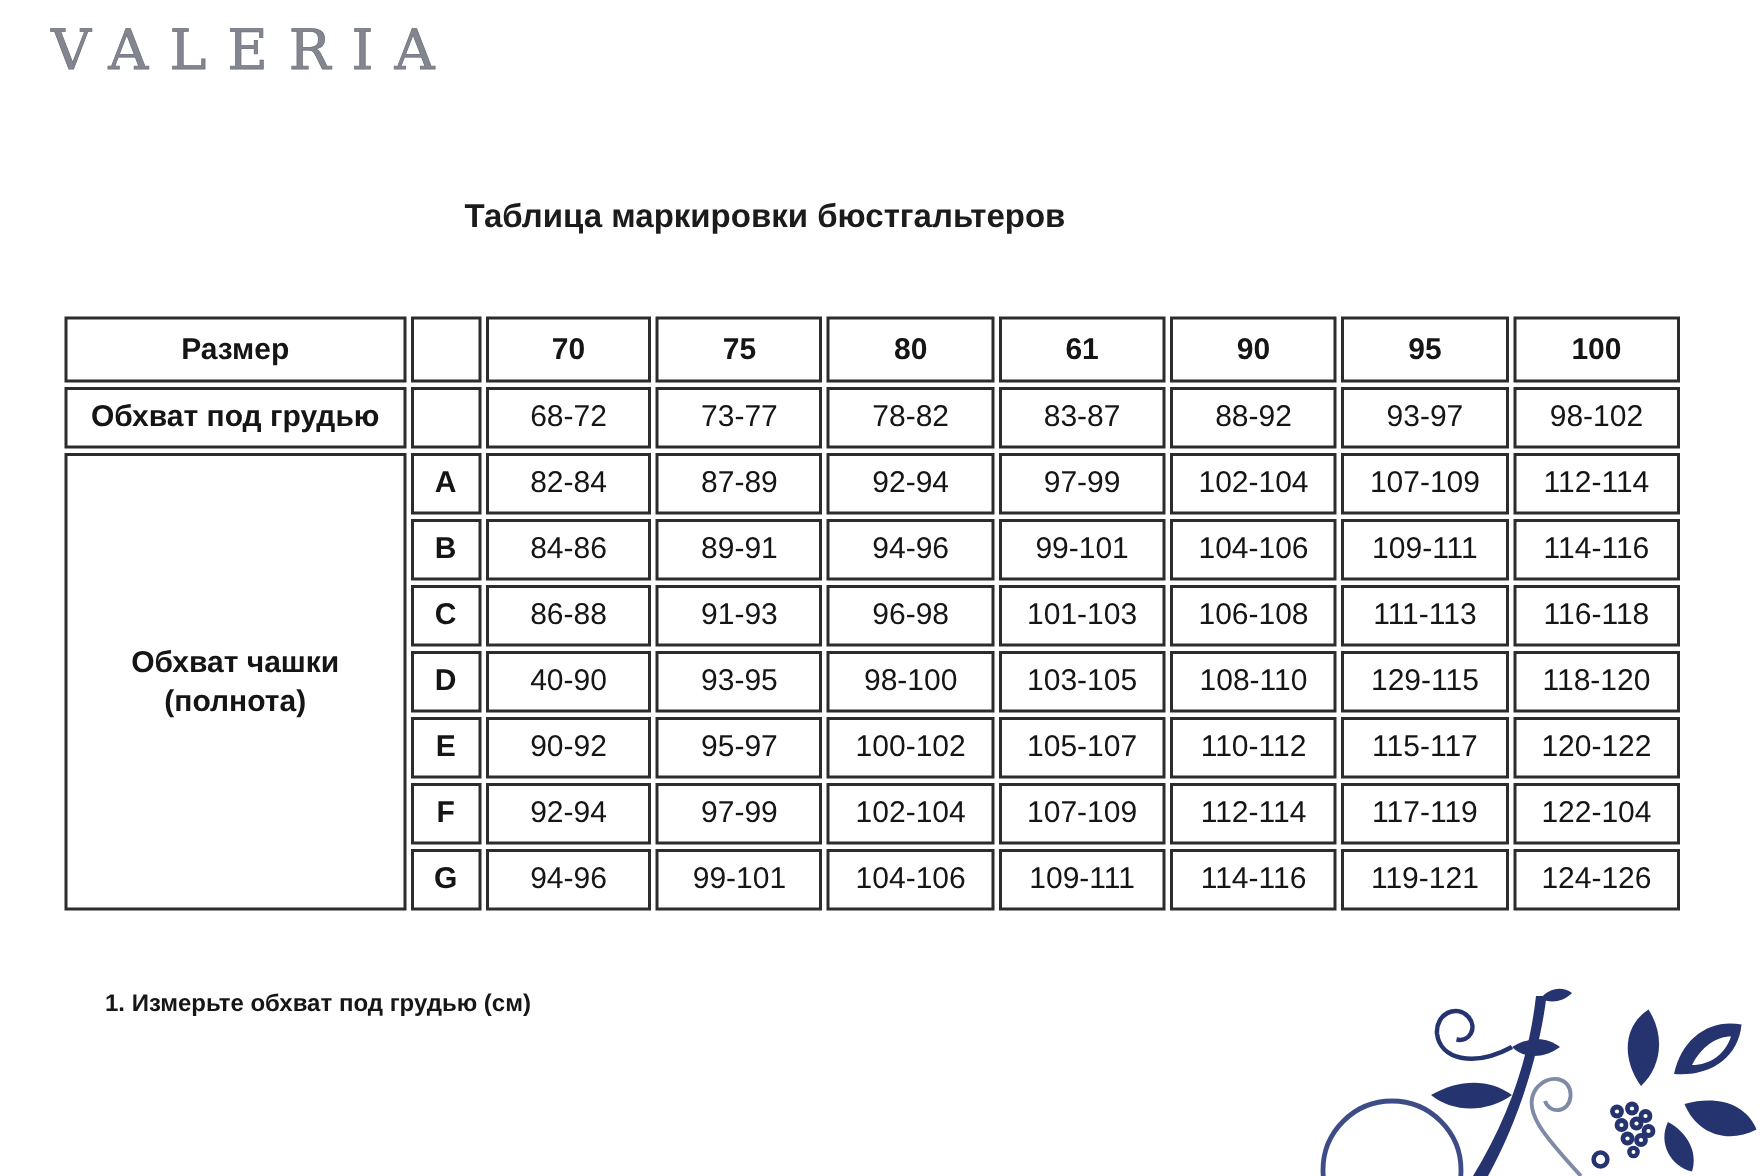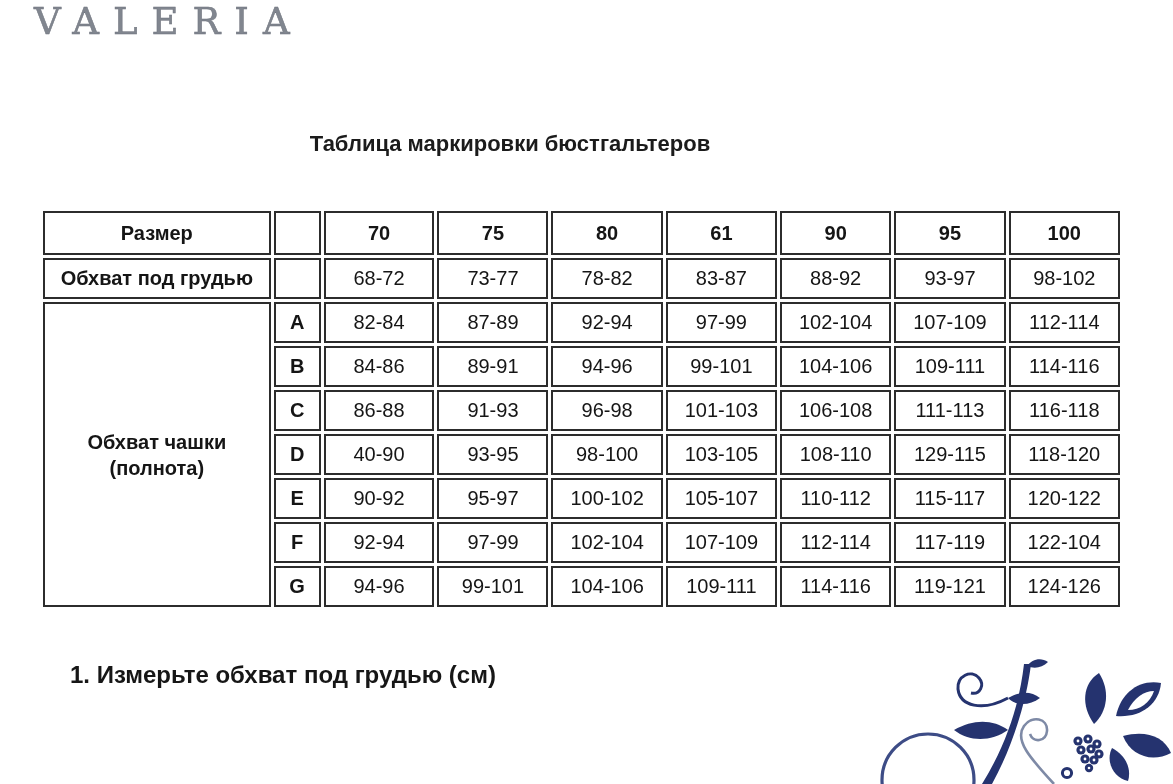--- a/index.html
+++ b/index.html
@@ -5,21 +5,21 @@
   html, body { margin: 0; padding: 0; }
   body {
     width: 1173px; height: 784px;
     background: #ffffff;
     font-family: "Liberation Sans", sans-serif;
     position: relative;
     overflow: hidden;
     color: #151515;
   }
   .logo {
-    position: absolute; left: 34px; top: 0;
+    position: absolute; left: 34px; top: 12px;
     font-family: "DejaVu Serif", serif;
     font-size: 37px; line-height: 44px;
     letter-spacing: 14px;
     color: #81868f;
     -webkit-text-stroke: 0.5px #6d727c;
     user-select: none;
   }
   .page-title {
     position: absolute; left: 0; top: 131px; width: 1020px;
     text-align: center;
@@ -52,21 +52,21 @@
   td.c-cup { width: 40px; }
   td.c-num { width: 106px; }
   td.cup-merged {
     text-align: left; padding-left: 13px;
     font-weight: 700; font-size: 20px; line-height: 26px;
   }
   .instructions {
     position: absolute; left: 70px; top: 661px;
   }
   .instruction {
-    font-size: 24px; font-weight: 700; color: #161616;
+    font-size: 16px; font-weight: 700; color: #161616;
     margin-bottom: 23px; white-space: nowrap;
   }
   .ornament {
     position: absolute; left: 878px; top: 656px;
     width: 295px; height: 128px;
   }
 </style>
 </head>
 <body>
 

